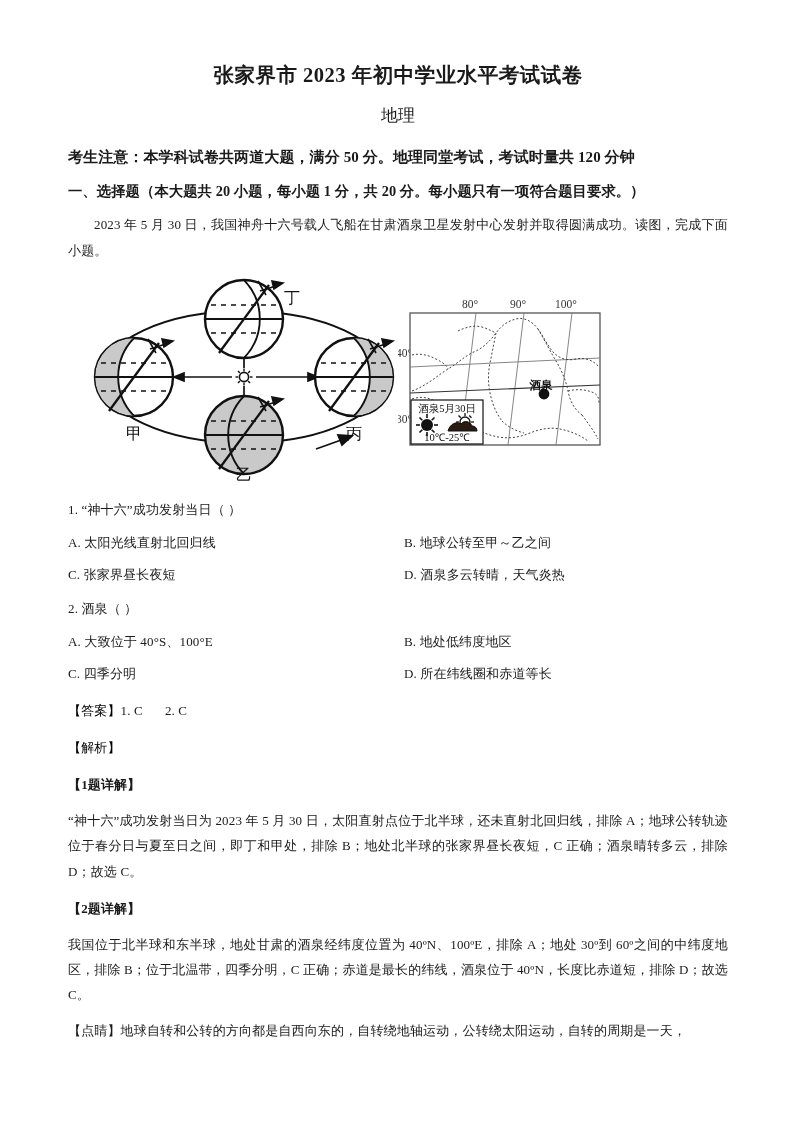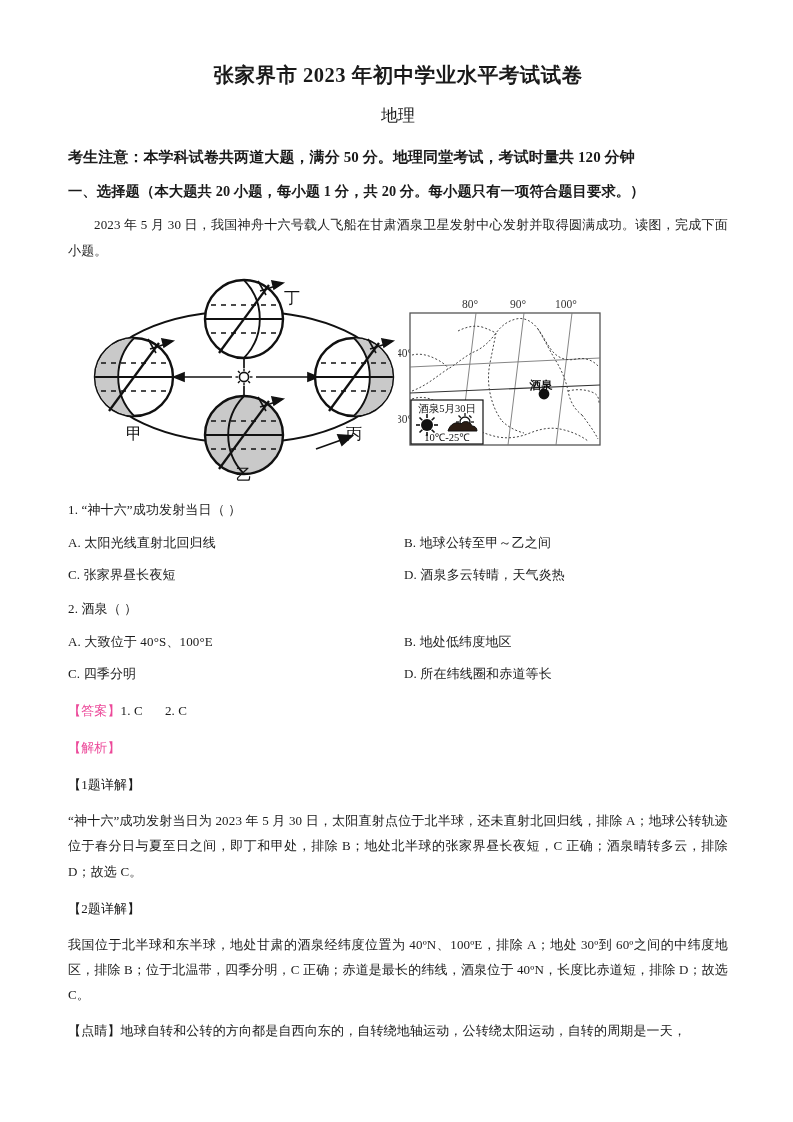--- a/index.html
+++ b/index.html
@@ -116,29 +116,30 @@
   .opt.right { padding-left: 6px; }
 
   
   .ans-line {
     font-size: 13px;
     line-height: 1.9;
     margin-top: 12px;
     letter-spacing: 0.15px;
   }
   .tag-blue {
-    color: #ec4899;
+    color: #000000;
   }
   .ans-val { color: #1a1a1a; }
   .ans-gap { display: inline-block; width: 22px; }
   .sub-head {
     font-size: 13px;
     line-height: 1.9;
     margin-top: 13px;
     letter-spacing: 0.15px;
+    font-weight: bold;
   }
 </style>
 </head>
 <body>
 
 <div class="page">
   <div class="content">
 
     <div class="doc-title">张家界市 2023 年初中学业水平考试试卷</div>
     <div class="doc-subject">地理</div>

